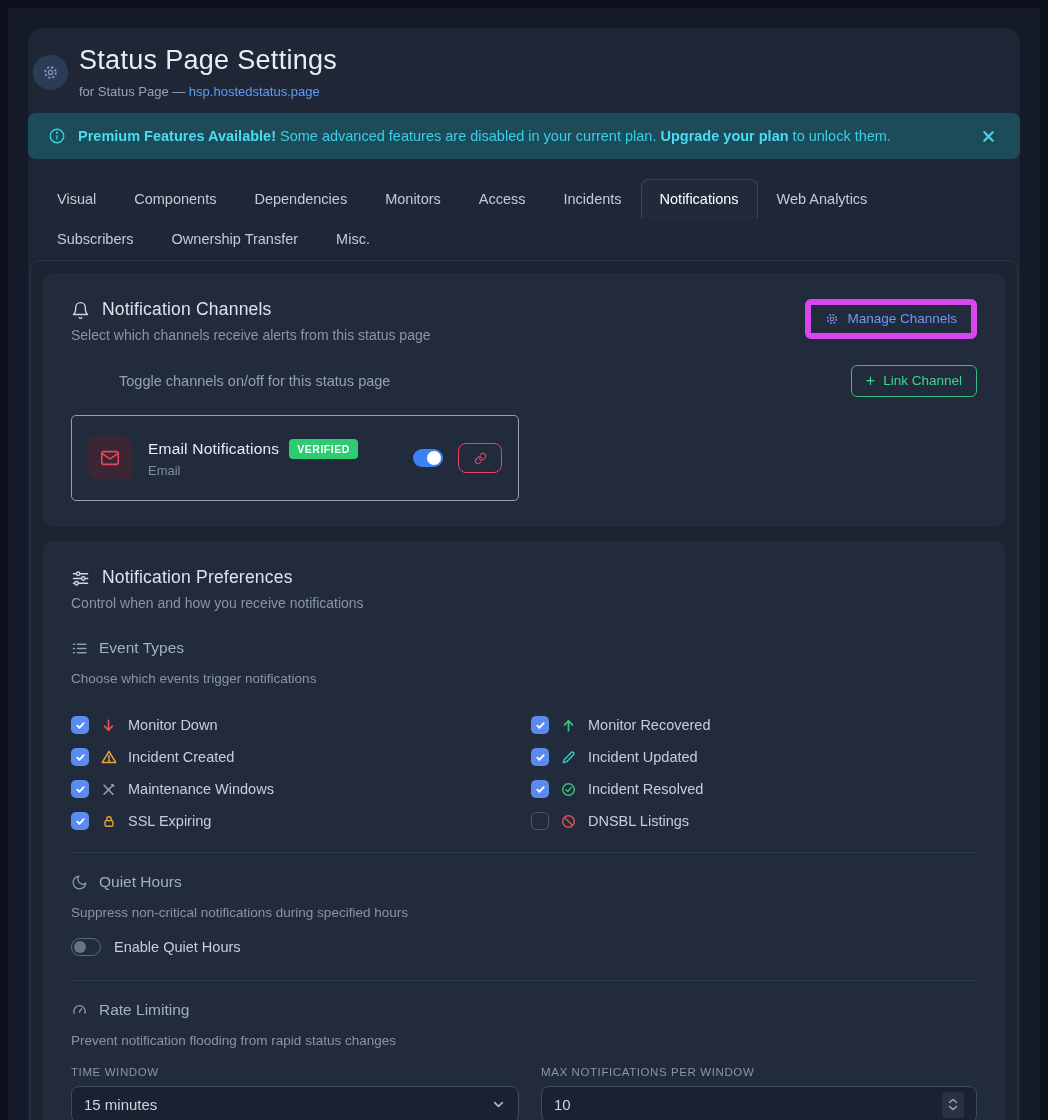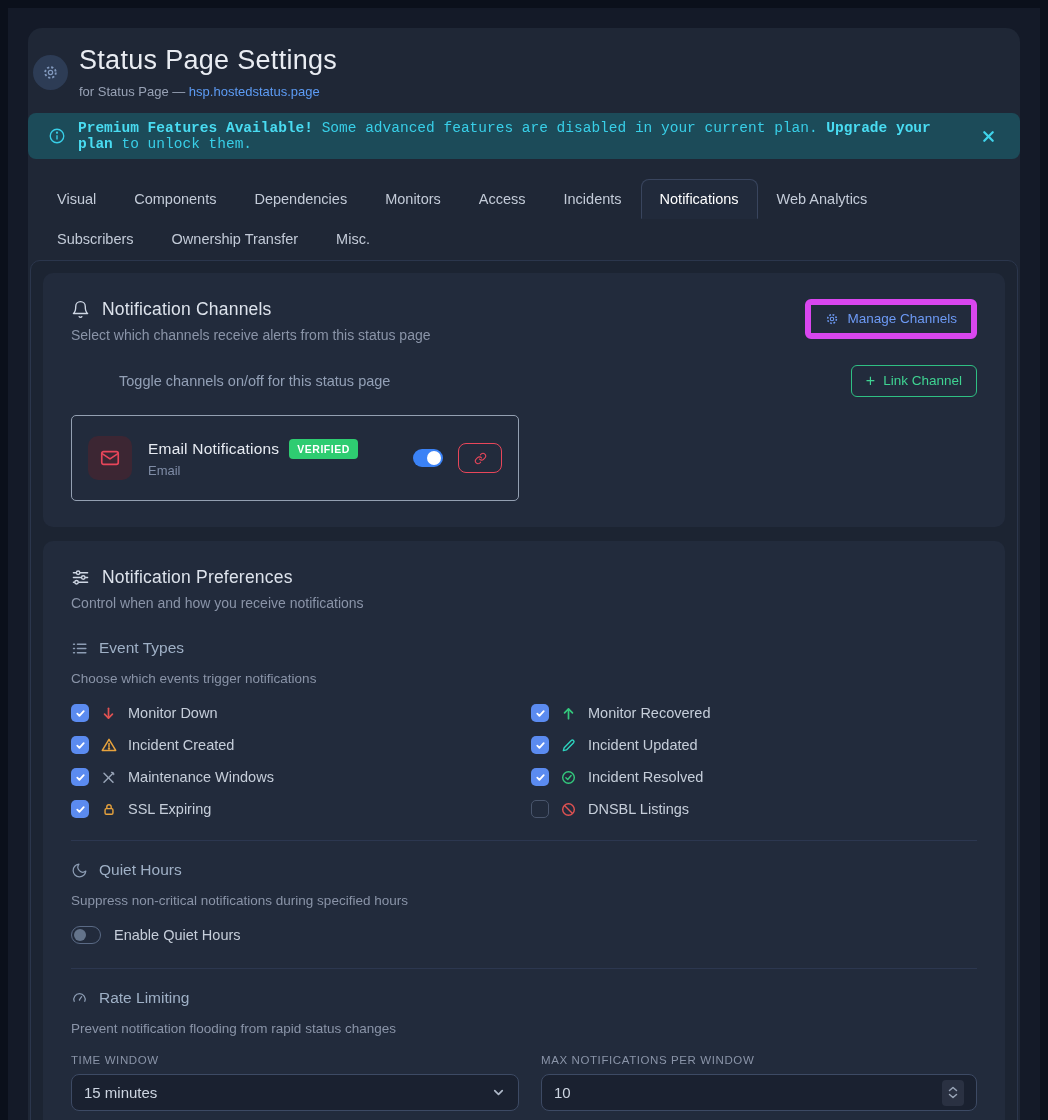--- a/index.html
+++ b/index.html
@@ -12,21 +12,21 @@
   
   .hdr { display:flex; align-items:center; gap:11px; padding:17px 16px 10px 5px; }
   .hdr-avatar { width:35px; height:35px; border-radius:50%; background:#2d3c55;
                 display:flex; align-items:center; justify-content:center; color:#8299bd; flex:0 0 auto; }
   .hdr-title { font-size:27px; font-weight:500; color:#e9ecf2; letter-spacing:.3px; line-height:1.15; }
   .hdr-sub { font-size:13px; color:#98a2b5; margin-top:8px; }
   .hdr-sub a { color:#5d9cf5; text-decoration:none; }
 
   
   .banner { height:46px; background:#1c4b59; border-radius:8px; display:flex; align-items:center;
-            padding:0 20px; gap:12px; margin-top:4px;font-family:Liberation Mono, monospace; }
+            padding:0 20px; gap:12px; margin-top:4px; }
   .banner .btxt { font-size:14.5px; color:#38cfe8; flex:1; }
   .banner .btxt b { color:#49dcf2; font-weight:700; }
   .banner .btxt .blink { color:#49dcf2; font-weight:700; cursor:pointer; }
   .banner .info-i { color:#38cfe8; display:flex; }
   .banner .bclose { color:#3fd4ec; cursor:pointer; display:flex; padding:4px; }
 
   
   .tabs { margin-top:20px; padding:0 10px; }
   .tabrow { display:flex; }
   .tab { padding:11px 18px; font-size:14.5px; color:#c3cbd8; cursor:pointer; white-space:nowrap;
@@ -34,21 +34,21 @@
   .tab.active { color:#fff; background:#212a3b; border-color:#39455e; border-bottom-color:transparent; }
   .tabrow2 { margin-top:0; }
 
   
   .panel { margin:1px 2px 0 2px; border:1px solid #2b364c; border-radius:10px;
            background:#1c2432; padding:12px; height:900px; }
   .card { background:#222b3c; border-radius:10px; padding:26px 28px; }
   .card + .card { margin-top:14px; }
 
   .sec-head { display:flex; align-items:flex-start; justify-content:space-between; }
-  .sec-title { display:flex; align-items:center; gap:12px; font-size:17.5px; color:#dde3ec;
+  .sec-title { display:flex; align-items:flex-end; gap:12px; font-size:17.5px; color:#dde3ec;
                letter-spacing:.2px; }
   .sec-title .ic { color:#cfd7e4; display:flex; }
   .sec-sub { font-size:14px; color:#8a94a8; margin-top:7px; }
 
   .btn { display:inline-flex; align-items:center; gap:8px; font-size:13.5px; border-radius:6px;
          padding:7px 14px; background:transparent; cursor:pointer; line-height:1; }
   .btn-blue { border:6px solid #d946ef; color:#6d9af5; }
   .btn-green { border:1px solid #2fbf83; color:#3fd392; }
 
   .row2 { display:flex; align-items:center; justify-content:space-between; margin-top:22px; }
@@ -73,21 +73,21 @@
   .toggle.off .knob { position:absolute; left:2px; top:2px; width:12px; height:12px; border-radius:50%; background:#64748b; }
 
   .link-btn { width:44px; height:30px; border:1px solid #e8465a; border-radius:8px; color:#e8465a;
               display:flex; align-items:center; justify-content:center; cursor:pointer; }
 
   
   .subsec-title { display:flex; align-items:center; gap:11px; font-size:15.5px; color:#9fb0c6; margin-top:28px; }
   .subsec-title .ic { color:#8d9db4; display:flex; }
   .subsec-sub { font-size:13.5px; color:#8a94a8; margin-top:14px; }
 
-  .ev-grid { display:grid; grid-template-columns:460px 1fr; margin-top:16px; row-gap:10px;text-align:center; }
+  .ev-grid { display:grid; grid-template-columns:460px 1fr; margin-top:28px; row-gap:10px;text-align:center; }
   .ev-item { display:flex; align-items:center; gap:11px; height:22px; }
   .cbx { width:18px; height:18px; border-radius:5px; display:flex; align-items:center; justify-content:center; cursor:pointer; flex:0 0 auto; }
   .cbx.checked { background:#5b8bf0; }
   .cbx.unchecked { border:1.5px solid #49556c; background:transparent; }
   .ev-ic { width:17px; display:flex; justify-content:center; }
   .ev-label { font-size:14.5px; color:#c6ceda; }
 
   .divider { border:none; border-top:1px solid #2c3750; margin:20px 0 0 0; }
 
   .qh-row { display:flex; align-items:center; gap:13px; margin-top:18px; }

